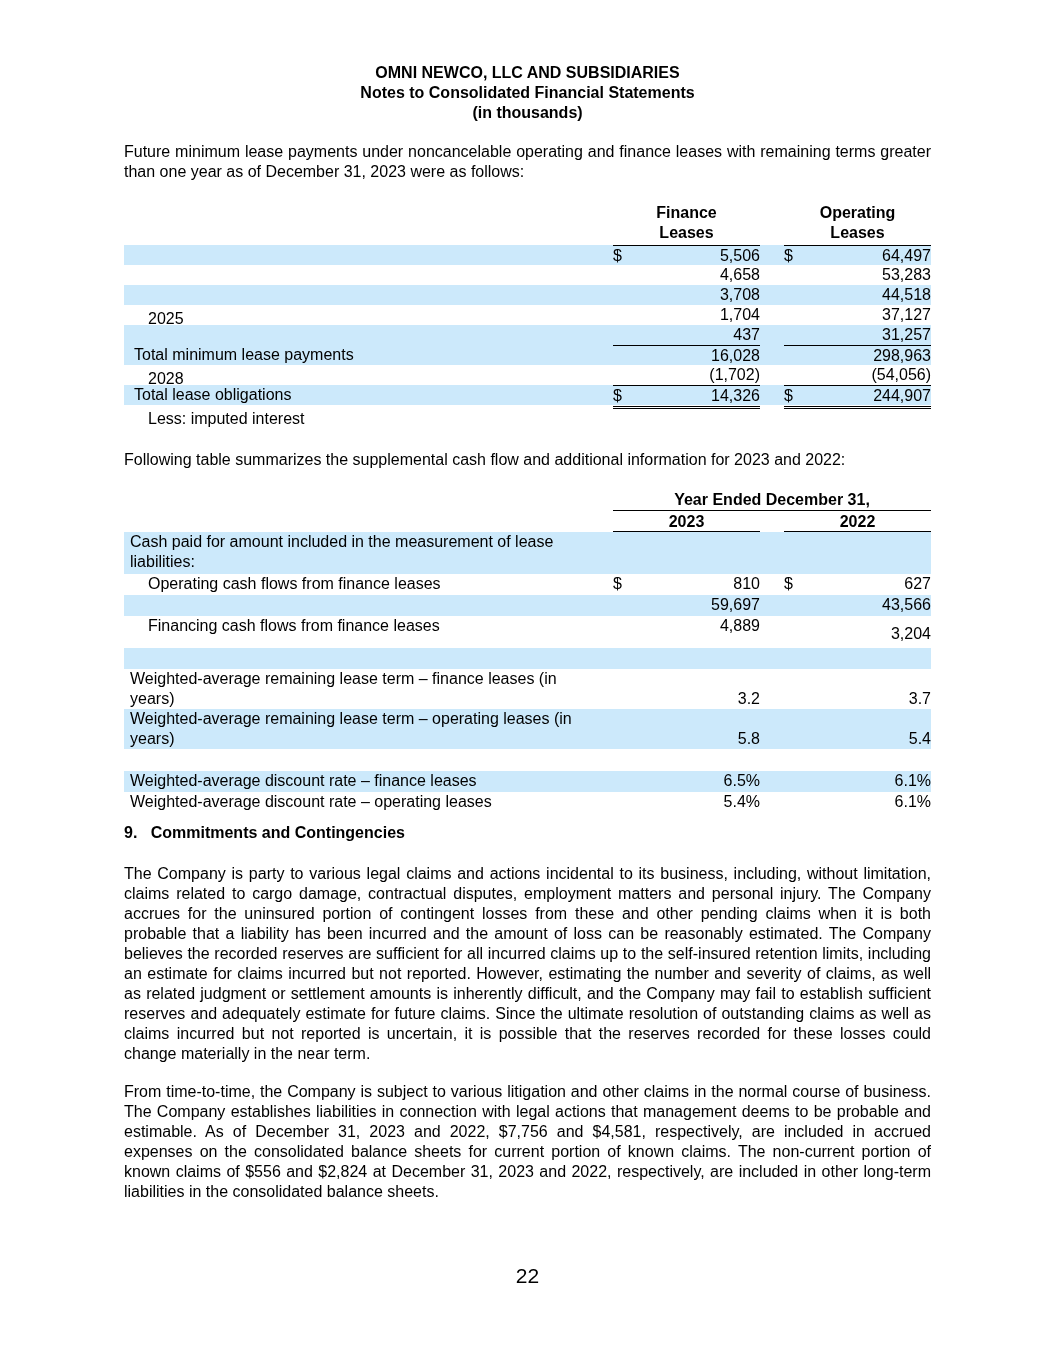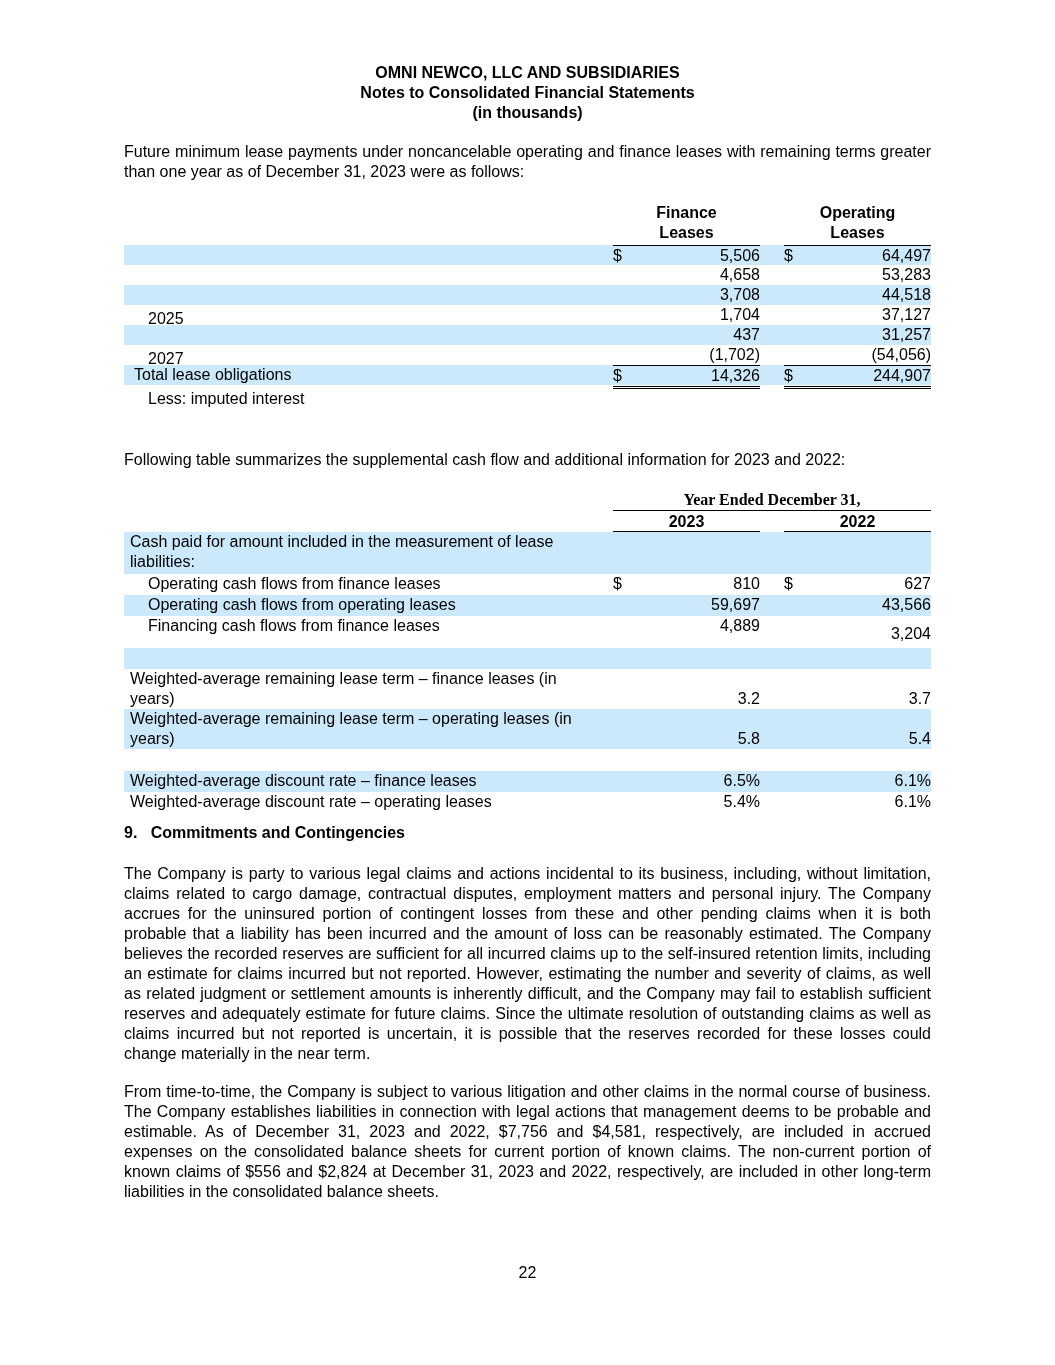--- a/index.html
+++ b/index.html
@@ -15,21 +15,21 @@
   .cell { position: absolute; height: 20px; }
   .c1 { left: 489px; width: 147px; }
   .c2 { left: 660px; width: 147px; }
   .dollar { position: absolute; left: 0; top: 0; }
   .num { position: absolute; right: 0; top: 0; }
   .hdr { position: absolute; font-weight: bold; text-align: center; line-height: 20px; }
   .ul { border-bottom: 1px solid #000; }
   .tl { border-top: 1px solid #000; }
   .dbl { border-bottom: 3px double #000; }
   .section-title { position: absolute; left: 124px; top: 824px; font-weight: bold; font-size: 16px; }
-  .pagenum { position: absolute; top: 1264px; left: 0; width: 1055px; text-align: center; font-size: 16px; }
+  .pagenum { position: absolute; top: 1264px; left: 0; width: 1055px; text-align: center; font-size: 21px; }
 </style>
 </head>
 <body>
 
 <div class="header">
   <div>OMNI NEWCO, LLC AND SUBSIDIARIES</div>
   <div>Notes to Consolidated Financial Statements</div>
   <div>(in thousands)</div>
 </div>
 
@@ -87,20 +87,29 @@
       </div>
       <div class="row shade">
         <span class="lbl i1">2028</span>
         <div class="cell c1">
           <span class="num">437</span>
         </div>
         <div class="cell c2">
           <span class="num">31,257</span>
         </div>
       </div>
+      <div class="row shade">
+        <span class="lbl i0">Total minimum lease payments</span>
+        <div class="cell c1 tl">
+          <span class="num">16,028</span>
+        </div>
+        <div class="cell c2 tl">
+          <span class="num">298,963</span>
+        </div>
+      </div>
       <div class="row">
         <span class="lbl i1">Less: imputed interest</span>
         <div class="cell c1">
           <span class="num">(1,702)</span>
         </div>
         <div class="cell c2">
           <span class="num">(54,056)</span>
         </div>
       </div>
       <div class="row shade">
@@ -114,42 +123,41 @@
           <span class="num">244,907</span>
         </div>
       </div>
     </div>
 </div>
 
 <div class="para" style="top:450px;">Following table summarizes the supplemental cash flow and additional information for 2023 and 2022:</div>
 
 <div class="tbl" style="top:490px;">
   <div style="position:relative;height:42px;">
-    <div class="hdr ul" style="left:489px;width:318px;top:0;height:20px;font-family:Liberation Serif, serif;">Year Ended December 31,</div>
+    <div class="hdr ul" style="left:489px;width:318px;top:0;height:20px;">Year Ended December 31,</div>
     <div class="hdr ul" style="left:489px;width:147px;top:22px;height:19px;">2023</div>
     <div class="hdr ul" style="left:660px;width:147px;top:22px;height:19px;">2022</div>
   </div>
   <div id="cf-rows">
       <div class="row shade" style="height: 42px;">
         <span class="lbl" style="left:6px;top:0;">Cash paid for amount included in the measurement of lease</span>
         <span class="lbl" style="left:6px;top:20px;">liabilities:</span>
       </div>
       <div class="row" style="height: 21px;">
         <span class="lbl" style="left:24px;">Operating cash flows from finance leases</span>
         <div class="cell c1" style="top: 0px;">
           <span class="dollar">$</span>
           <span class="num">810</span>
         </div>
         <div class="cell c2" style="top: 0px;">
           <span class="dollar">$</span>
           <span class="num">627</span>
         </div>
       </div>
       <div class="row shade" style="height: 21px;">
-        <span class="lbl" style="left:24px;">Operating cash flows from operating leases</span>
         <div class="cell c1" style="top: 0px;">
           <span class="num">59,697</span>
         </div>
         <div class="cell c2" style="top: 0px;">
           <span class="num">43,566</span>
         </div>
       </div>
       <div class="row" style="height: 32px;">
         <span class="lbl" style="left:24px;">Financing cash flows from finance leases</span>
         <div class="cell c1" style="top: 0px;">

